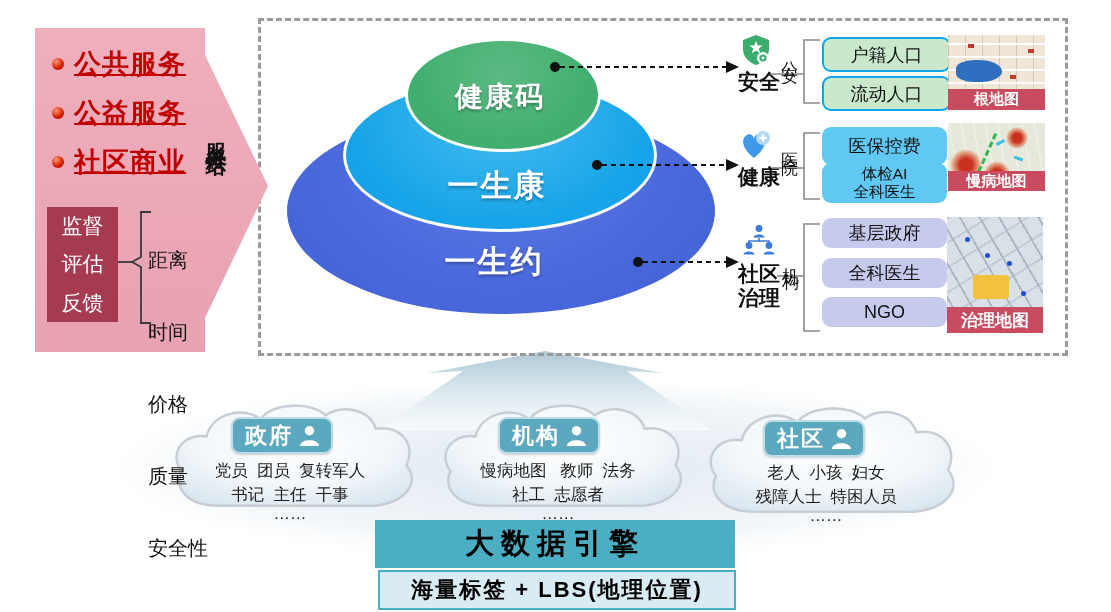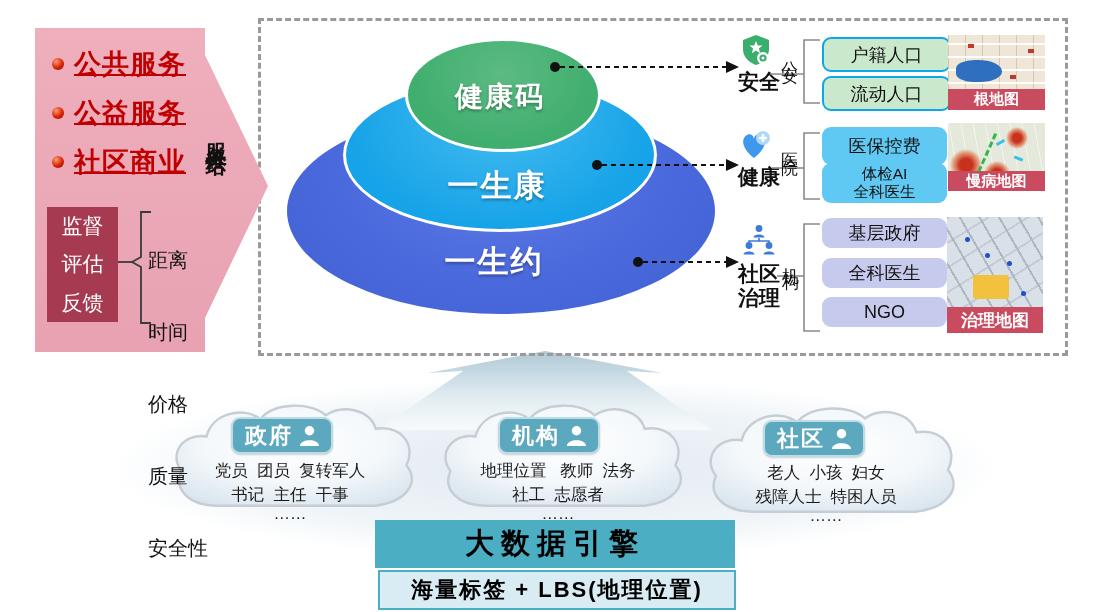--- a/index.html
+++ b/index.html
@@ -301,21 +301,21 @@
   <svg class="cloud-svg" style="left:436px;top:398px;" width="252" height="125" viewBox="0 0 260 130">
     <path d="M52 112 C20 112 6 94 14 76 C0 58 16 36 40 40 C46 16 78 8 96 22 C110 4 150 4 164 18 C182 6 210 12 216 32 C244 28 258 50 248 70 C262 88 248 108 216 112 Z" fill="url(#cg)" stroke="#C7CDD4" stroke-width="2.5"></path>
   </svg>
   <div class="badge" style="left:498px;top:417px;">
     <span class="badge-text">机构</span>
     <svg width="19" height="21" viewBox="0 0 20 22">
       <circle cx="10" cy="6" r="5" fill="#fff"></circle>
         <path d="M0 22 C0 14 20 14 20 22 Z" fill="#fff"></path>
     </svg>
   </div>
-  <div class="cloud-row" style="left:558px;top:460px;">地理位置   教师  法务</div>
+  <div class="cloud-row" style="left:558px;top:460px;">慢病地图   教师  法务</div>
   <div class="cloud-row" style="left:558px;top:484px;">社工  志愿者</div>
   <div class="cloud-row" style="left:558px;top:504px;">……</div>
 
   <svg class="cloud-svg" style="left:702px;top:400px;" width="258" height="130" viewBox="0 0 260 130">
     <path d="M52 112 C20 112 6 94 14 76 C0 58 16 36 40 40 C46 16 78 8 96 22 C110 4 150 4 164 18 C182 6 210 12 216 32 C244 28 258 50 248 70 C262 88 248 108 216 112 Z" fill="url(#cg)" stroke="#C7CDD4" stroke-width="2.5"></path>
   </svg>
   <div class="badge" style="left:763px;top:420px;">
     <span class="badge-text">社区</span>
     <svg width="19" height="21" viewBox="0 0 20 22">
       <circle cx="10" cy="6" r="5" fill="#fff"></circle>

